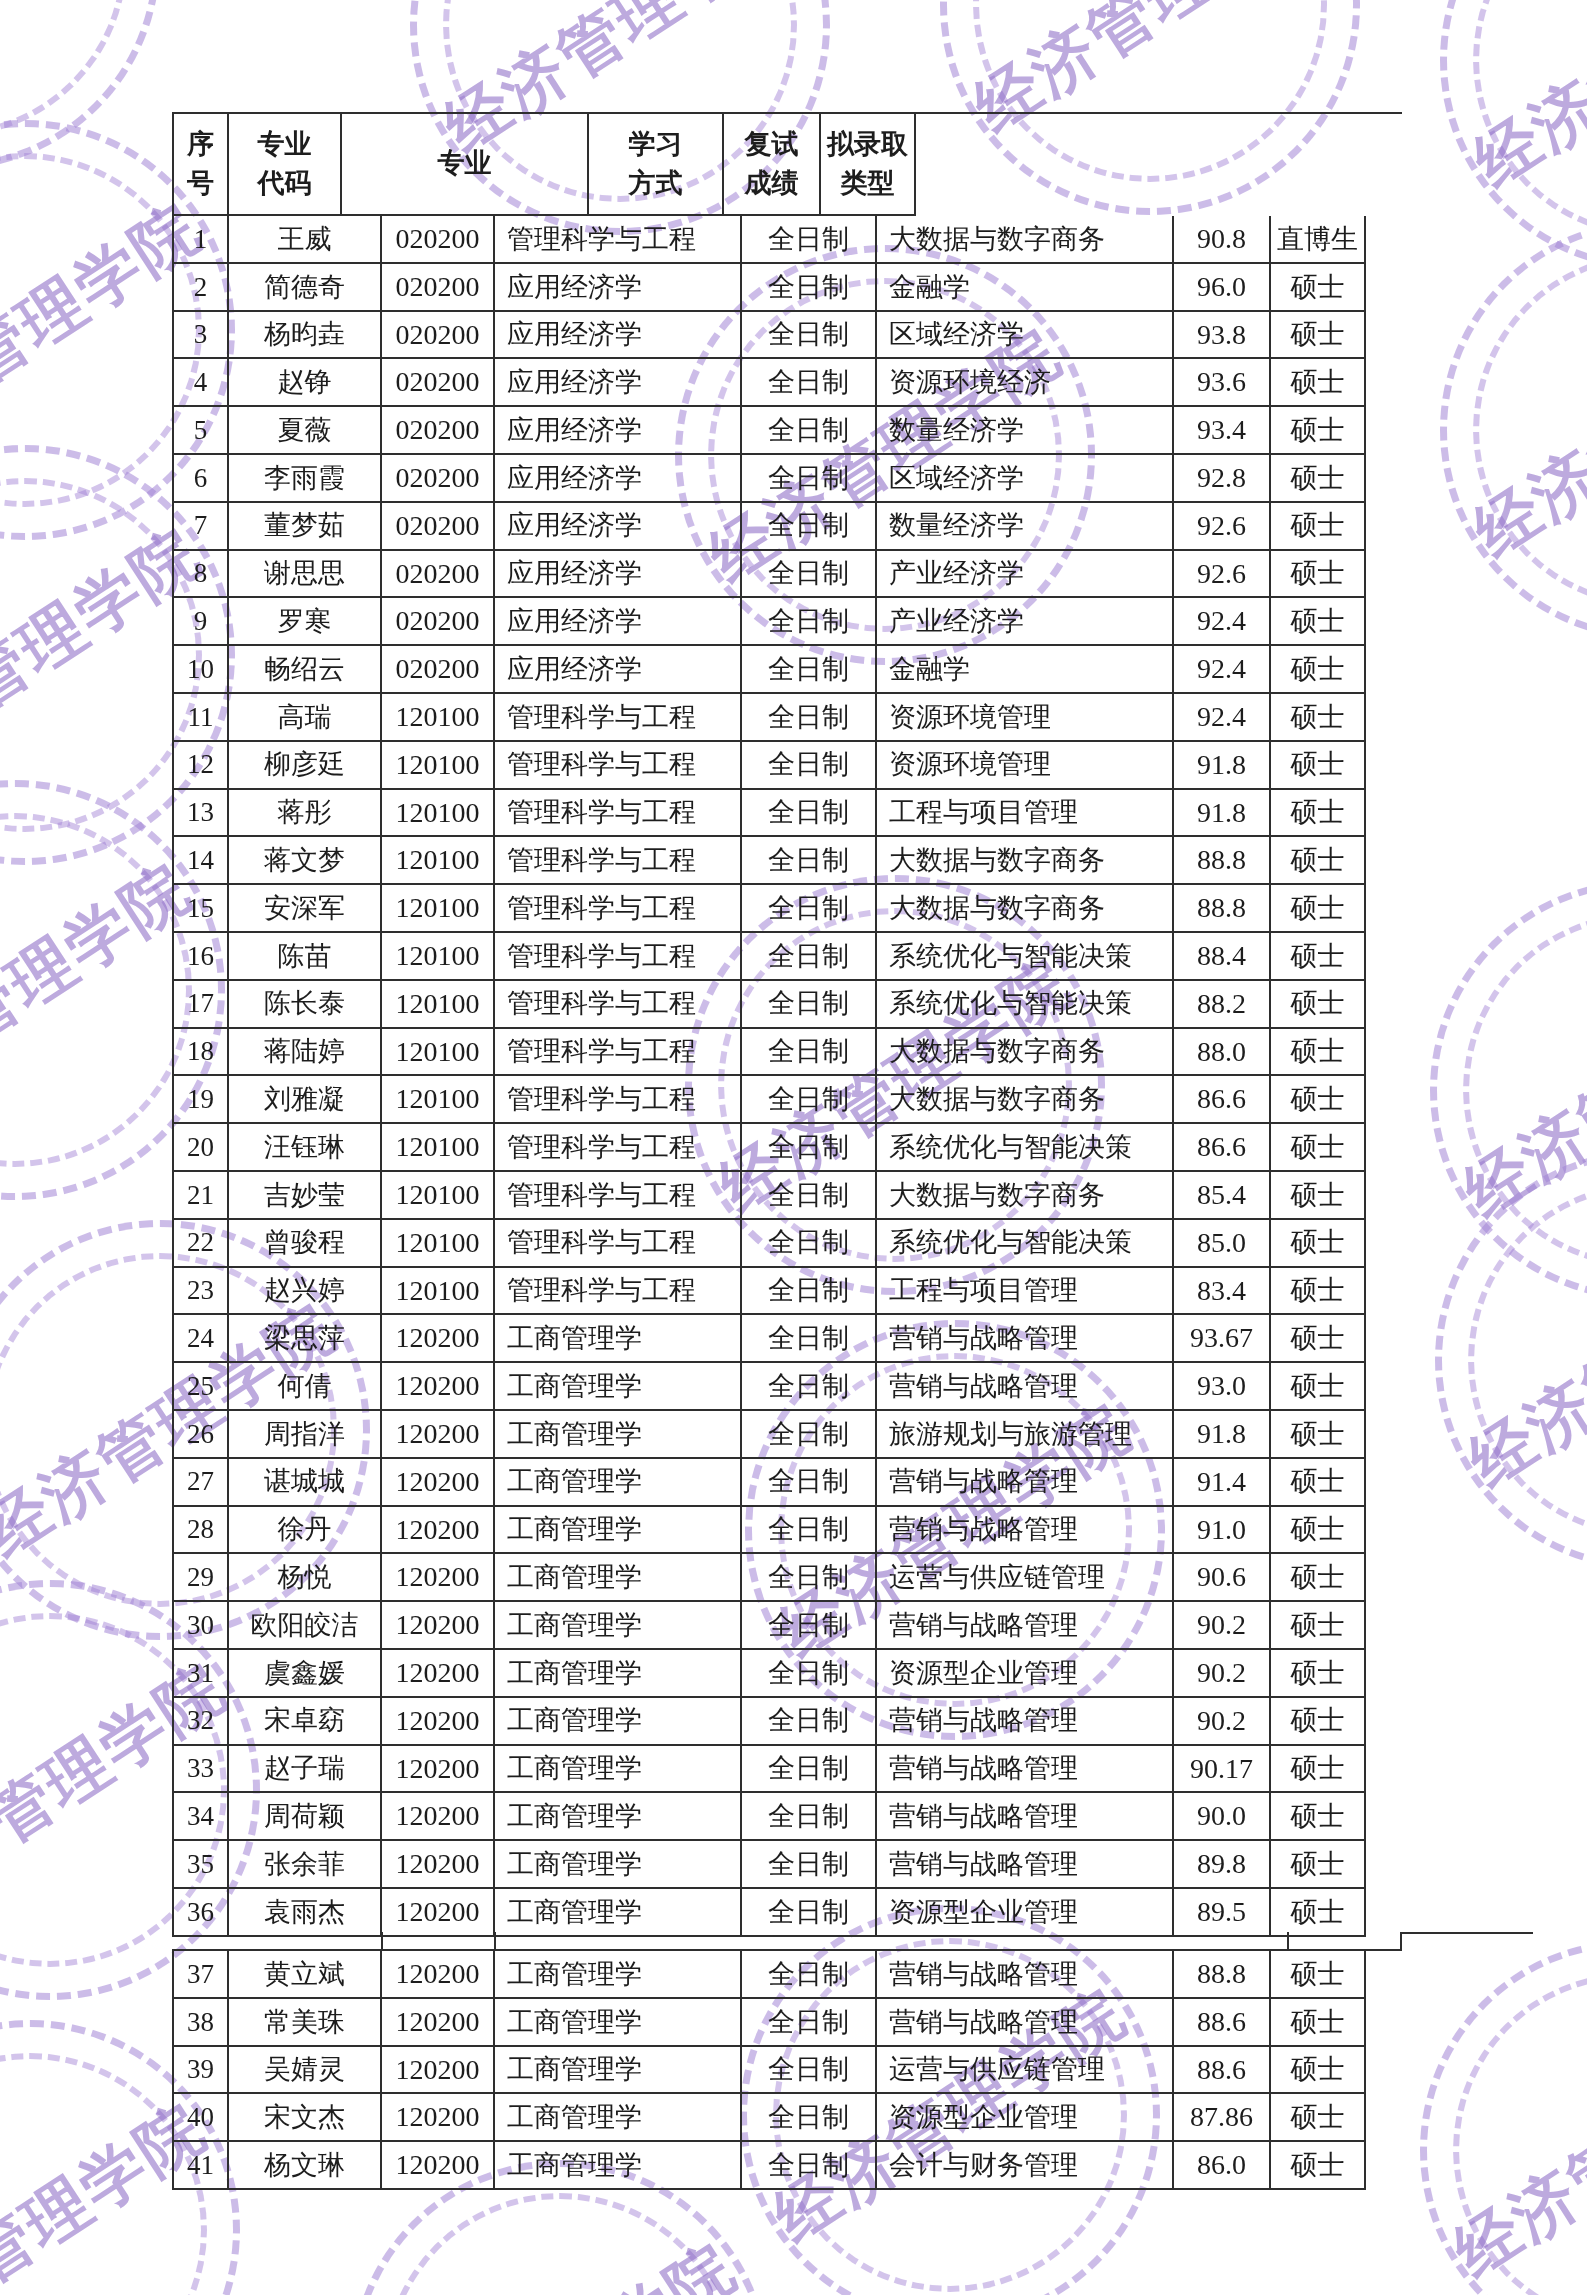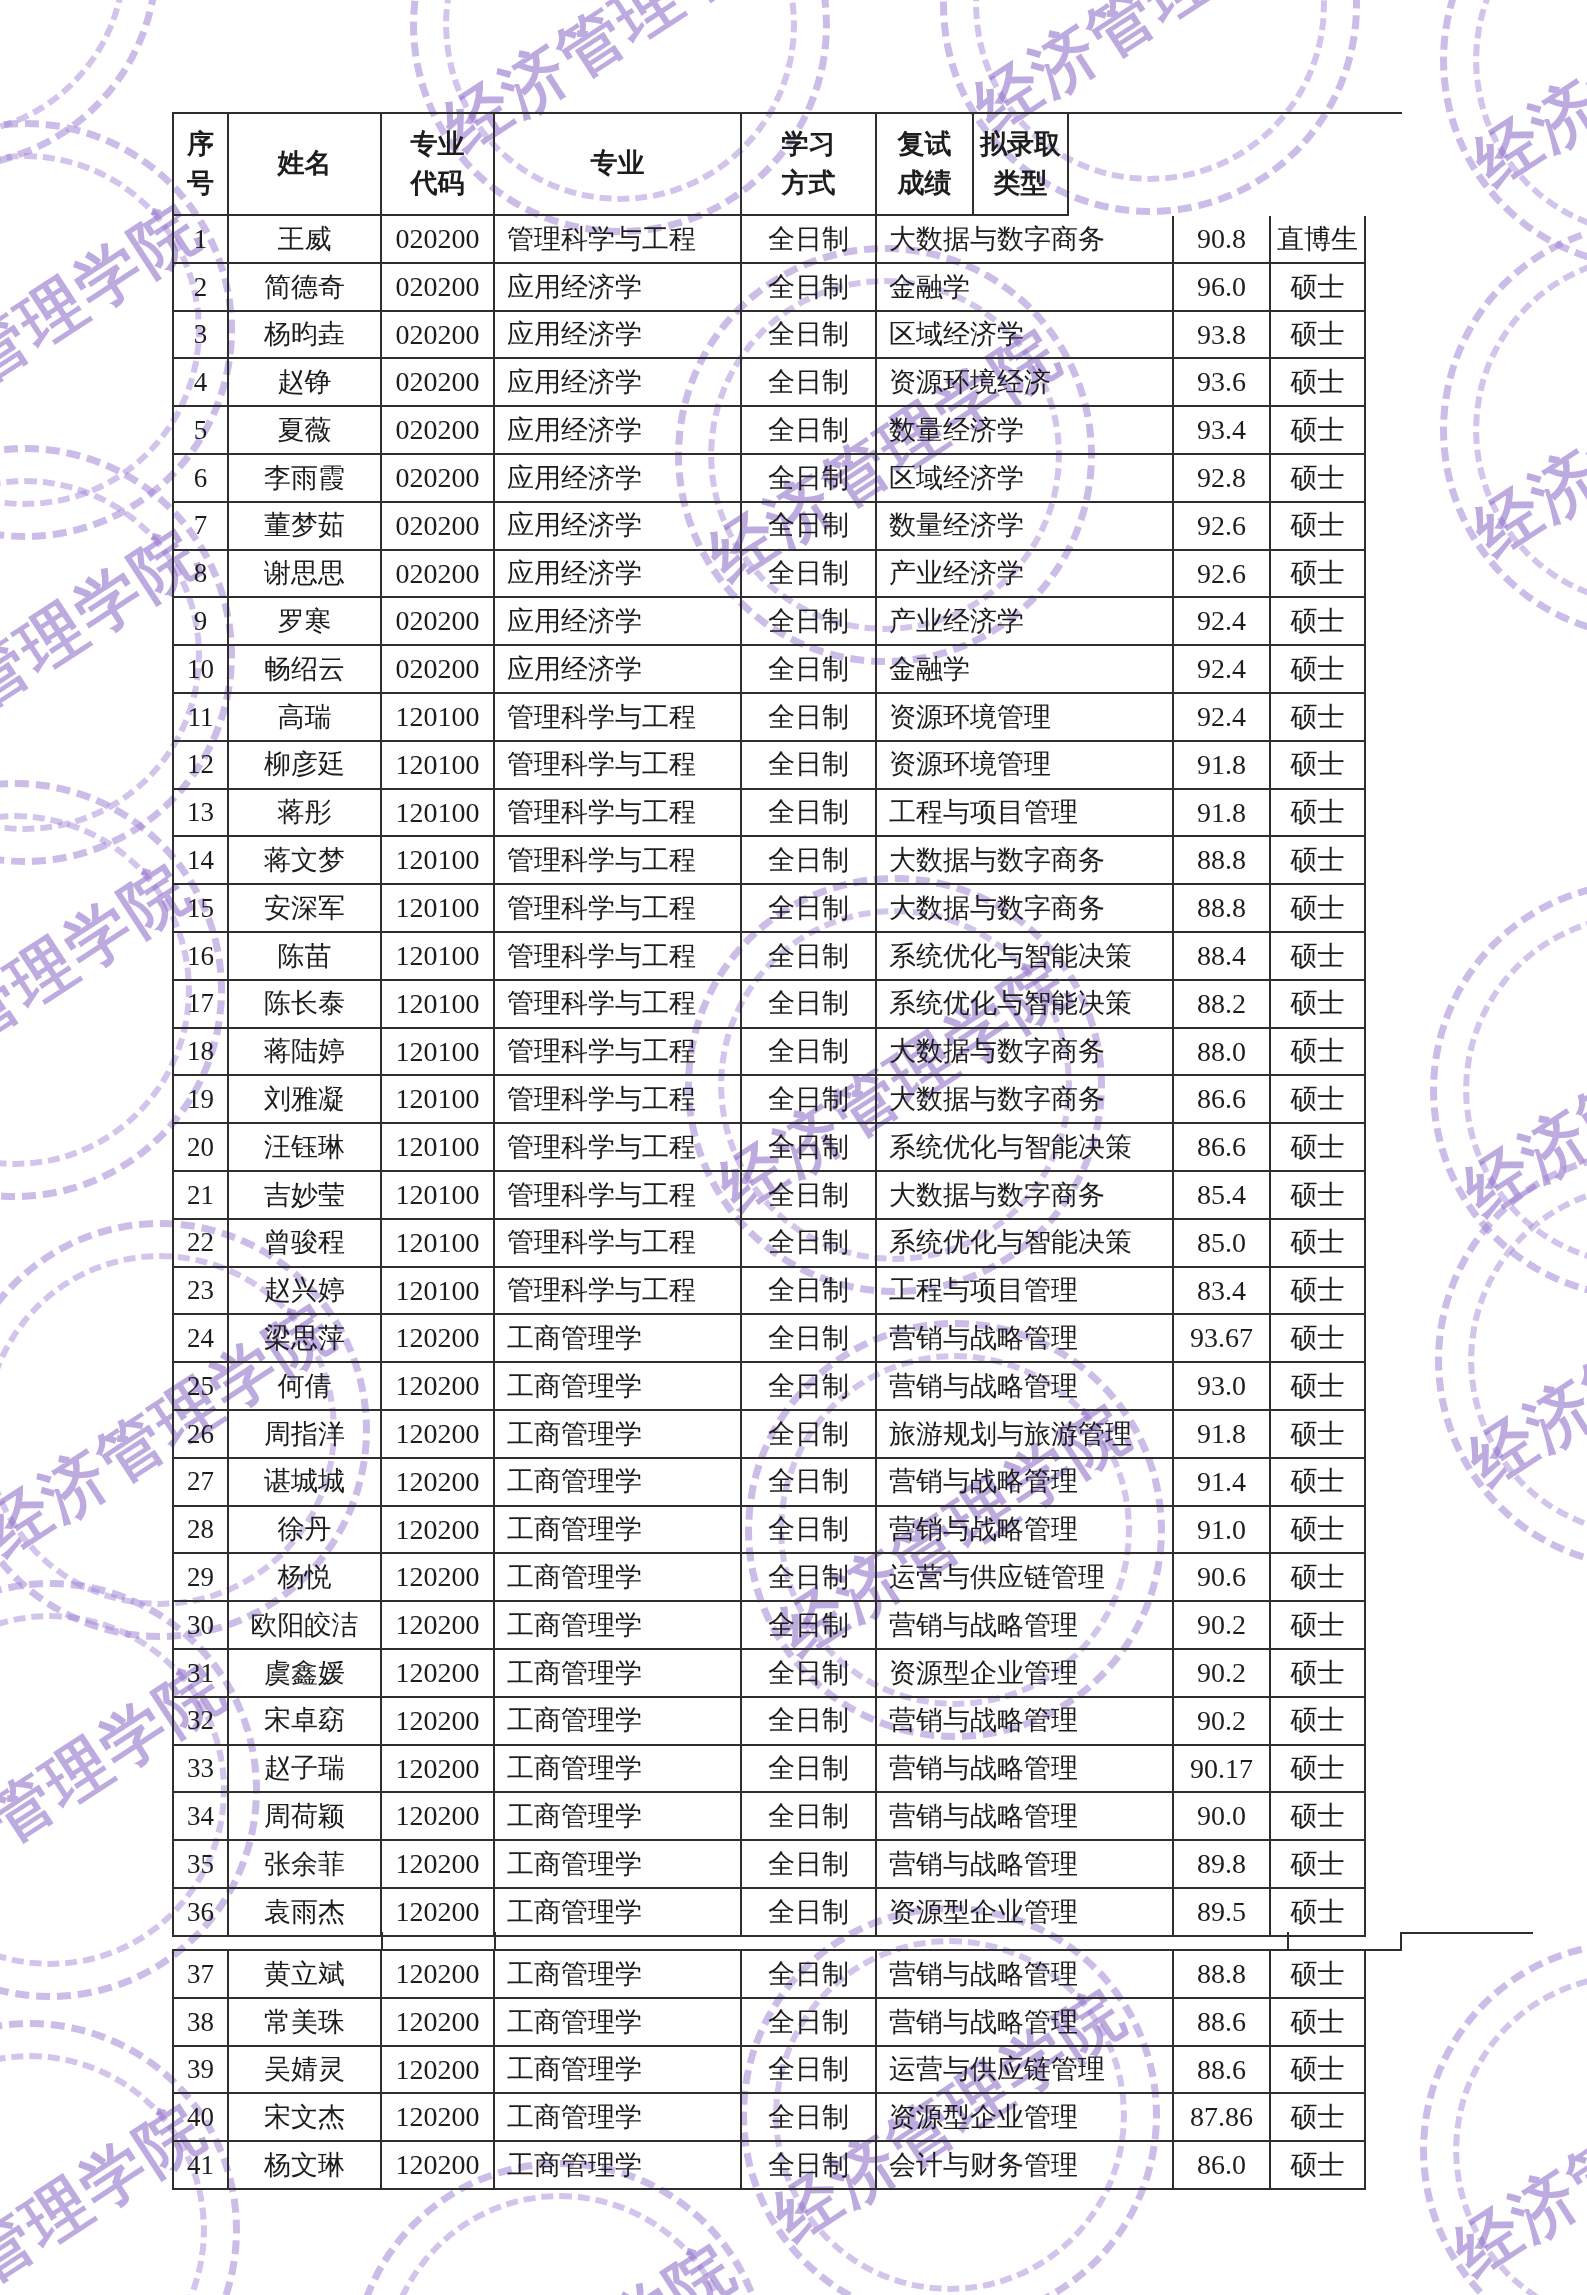--- a/index.html
+++ b/index.html
@@ -147,21 +147,20 @@
         <div class="ring ring-outer"></div>
         <div class="ring ring-inner"></div>
         <span class="stamp-text">经济管理学院</span>
       </div>
     </div>
 
   <div class="table-seg" id="seg1">
     <div class="header-row" id="header-row">
         <div class="hcell c0">序
 号</div>
-        <div class="hcell c1">姓名</div>
         <div class="hcell c2">专业
 代码</div>
         <div class="hcell c3">专业</div>
         <div class="hcell c4">学习
 方式</div>
         <div class="hcell c6">复试
 成绩</div>
         <div class="hcell c7">拟录取
 类型</div>
       </div>

